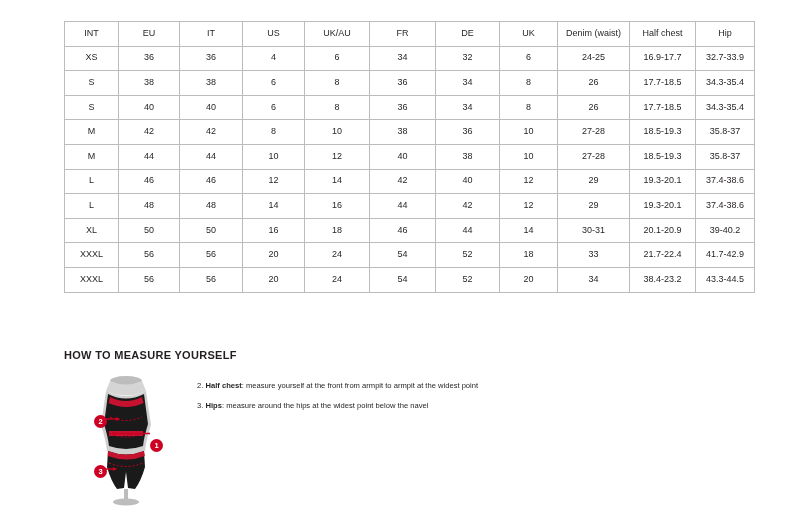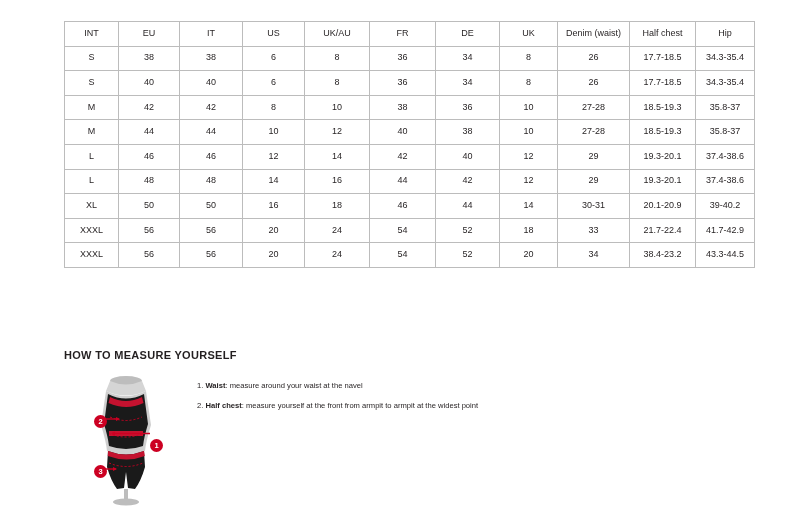--- a/index.html
+++ b/index.html
@@ -145,20 +145,33 @@
           <td>FR</td>
           <td>DE</td>
           <td>UK</td>
           <td>Denim (waist)</td>
           <td>Half chest</td>
           <td>Hip</td>
         </tr>
       </thead>
       <tbody>
         <tr>
+          <td>XS</td>
+          <td>36</td>
+          <td>36</td>
+          <td>4</td>
+          <td>6</td>
+          <td>34</td>
+          <td>32</td>
+          <td>6</td>
+          <td>24-25</td>
+          <td>16.9-17.7</td>
+          <td>32.7-33.9</td>
+        </tr>
+        <tr>
           <td>S</td>
           <td>38</td>
           <td>38</td>
           <td>6</td>
           <td>8</td>
           <td>36</td>
           <td>34</td>
           <td>8</td>
           <td>26</td>
           <td>17.7-18.5</td>
@@ -311,25 +324,25 @@
           <path d="M46 46 q16 7 32 0" stroke="#cc0022" stroke-width="1" fill="none" stroke-dasharray="2 2"></path>
         </svg>
 
         <div class="bullet b1">1</div>
         <div class="bullet b2">2</div>
         <div class="bullet b3">3</div>
       </div>
 
       <div class="notes">
         <div class="note">
-          <span>1.</span>
-          <b>Waist</b><span>: measure around your waist at the navel</span>
-        </div>
-        <div class="note">
           <span>2.</span>
           <b>Half chest</b><span>: measure yourself at the front from armpit to armpit at the widest point</span>
         </div>
+        <div class="note">
+          <span>3.</span>
+          <b>Hips</b><span>: measure around the hips at the widest point below the navel</span>
+        </div>
       </div>
 
     </div>
   </div>
 
 </div>
 
 </body></html>

